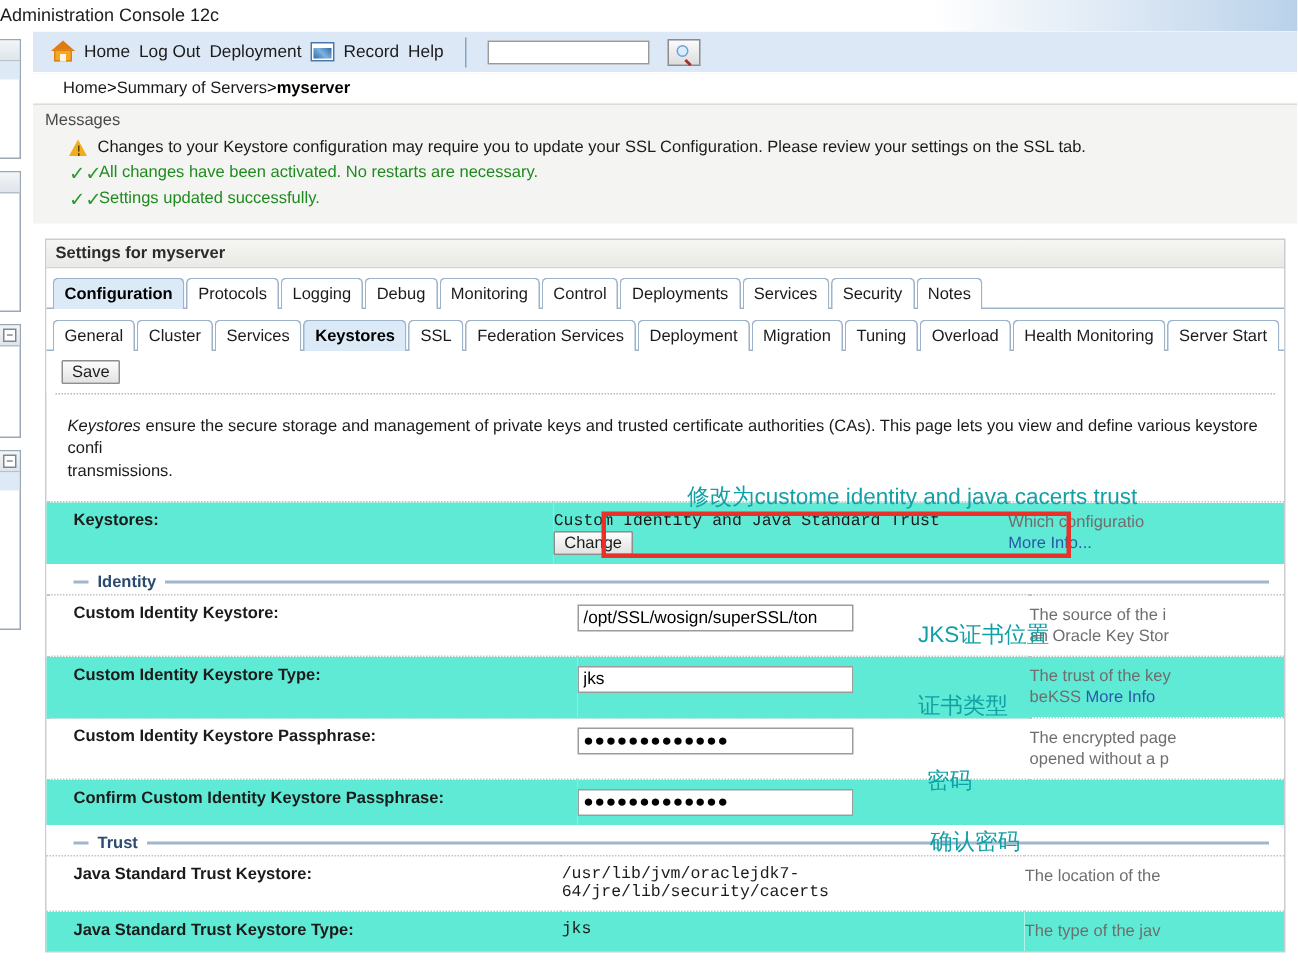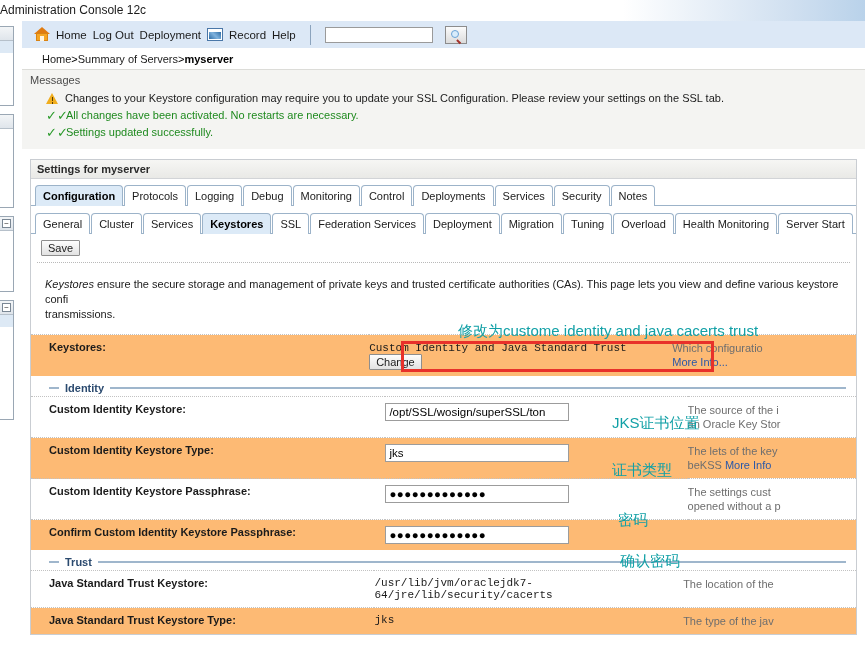--- a/index.html
+++ b/index.html
@@ -235,21 +235,21 @@
   }
 
   .intro {
     padding: 14px 10px 12px 14px;
     font-size: 11px; line-height: 15px; color: #1b1b1b;
   }
   .intro i { font-style: italic; }
 
   
   .ftable { width: 100%; border-collapse: collapse; }
-  .ftable tr.row-alt td { background: #fdba74; }
+  .ftable tr.row-alt td { background: #5eead4; }
   .ftable td {
     vertical-align: top;
     padding: 6px 4px 6px 0;
     border-top: 1px dotted #c2c2c2;
     font-size: 11px;
   }
   .ftable td.lbl {
     width: 375px;
     padding-left: 18px;
     font-weight: bold; color: #1b1b1b;
@@ -453,32 +453,32 @@
             <span>The source of the i</span><br>
             <span>an Oracle Key Stor</span>
           </td>
         </tr>
         <tr class="row-alt">
           <td class="lbl">Custom Identity Keystore Type:</td>
           <td class="val">
             <input class="txt" type="text" value="jks" style="">
           </td>
           <td class="help">
-            <span>The lets of the key</span><br>
+            <span>The trust of the key</span><br>
             <span>beKSS</span>
             <a>More Info</a>
           </td>
         </tr>
         <tr>
           <td class="lbl">Custom Identity Keystore Passphrase:</td>
           <td class="val">
             <input class="txt pwd" type="text" value="●●●●●●●●●●●●●" style="">
           </td>
           <td class="help">
-            <span>The settings cust</span><br>
+            <span>The encrypted page</span><br>
             <span>opened without a p</span>
           </td>
         </tr>
         <tr class="row-alt">
           <td class="lbl">Confirm Custom Identity Keystore Passphrase:</td>
           <td class="val">
             <input class="txt pwd" type="text" value="●●●●●●●●●●●●●" style="">
           </td>
           <td class="help"></td>
         </tr>

